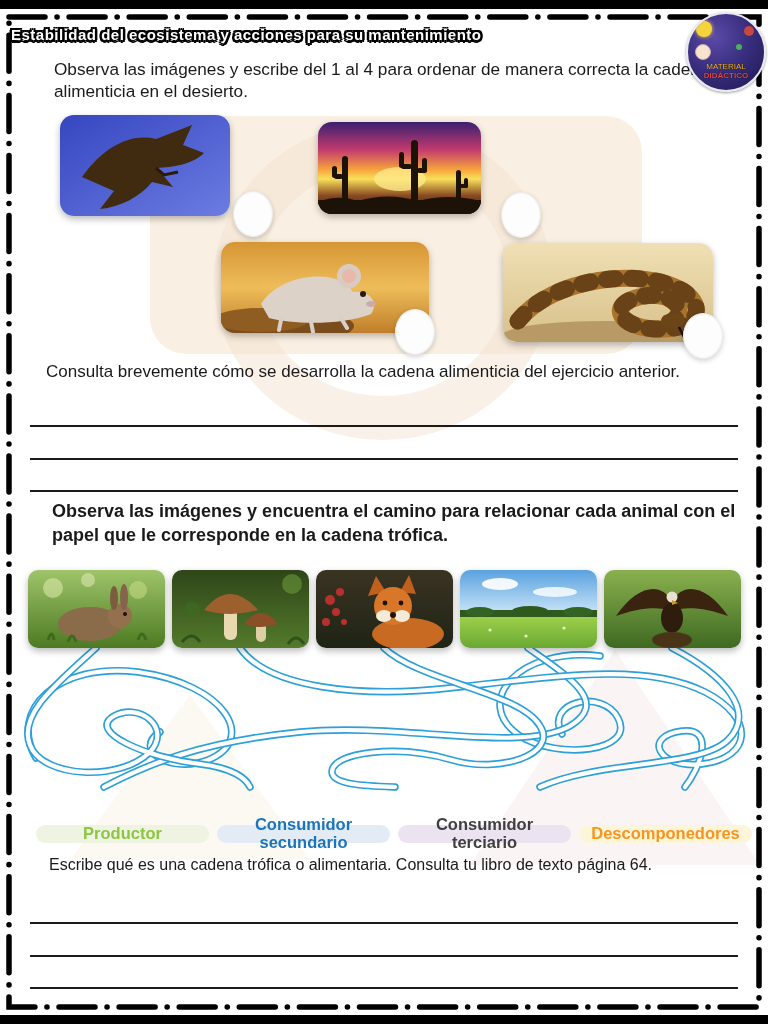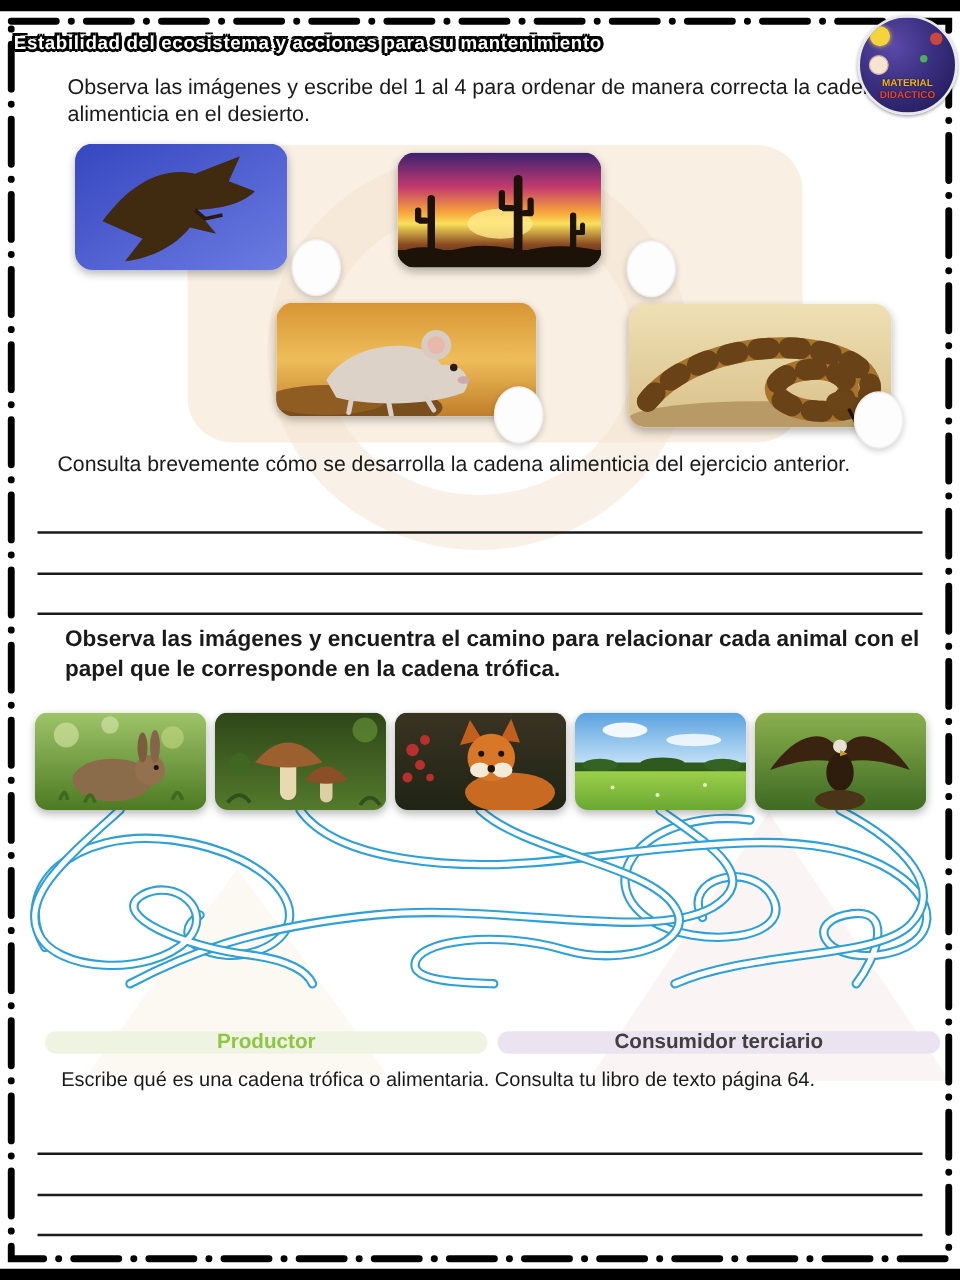--- a/index.html
+++ b/index.html
@@ -16,21 +16,21 @@
   
   .logo{left:686px;top:12px;width:76px;height:76px;border-radius:50%;z-index:6;
     background:radial-gradient(circle at 35% 30%,#5b4aa8 0%,#3a2f80 45%,#1d1750 100%);
     border:2px solid #e8e8f0;box-shadow:0 1px 3px rgba(0,0,0,.4);overflow:hidden;}
   .logo .sun{position:absolute;left:8px;top:7px;width:16px;height:16px;border-radius:50%;
     background:#f5d33c;box-shadow:0 0 4px #f5d33c;}
   .logo .planet1{position:absolute;right:10px;top:12px;width:10px;height:10px;border-radius:50%;background:#c9473f;}
   .logo .planet2{position:absolute;right:22px;top:30px;width:6px;height:6px;border-radius:50%;background:#4fae5c;}
   .logo .kid{position:absolute;left:7px;top:30px;width:14px;height:14px;border-radius:50%;background:#f6e3d0;border:1px solid #caa;}
   .logo .band{position:absolute;left:0;right:0;bottom:10px;text-align:center;line-height:1.05;}
-  .logo .band .l1{display:block;font-size:8px;font-weight:bold;color:#f2b431;text-shadow:0 0 1px #000;}
+  .logo .band .l1{display:block;font-size:8px;font-weight:normal;color:#f2b431;text-shadow:0 0 1px #000;}
   .logo .band .l2{display:block;font-size:8px;font-weight:bold;color:#e2483d;text-shadow:0 0 1px #000;}
   
   .txt{z-index:3;margin-left:24px;}
   .instr1{left:30px;top:58px;width:706px;font-size:17.2px;line-height:1.3;}
   .describe{left:22px;top:362px;width:732px;font-size:17px;}
   .instr2{left:28px;top:500px;width:718px;font-size:18px;font-weight:bold;line-height:1.32;}
   .escribe{left:25px;top:856px;width:722px;font-size:16px;}
   
   .wline{left:30px;width:708px;height:0;border-bottom:2px solid #1b1b1b;z-index:3;}
   
@@ -304,19 +304,21 @@
     <path d="M96 8 C55 45 18 75 30 105 C42 138 120 142 150 112 C172 88 140 62 114 76 C86 92 148 118 200 124 C232 128 246 138 250 147" stroke="#ffffff" stroke-width="4.2"></path>
     <path d="M384 8 C420 42 520 52 540 86 C558 114 500 134 452 120 C398 104 332 112 332 132 C332 145 368 146 395 147" stroke="#2da0d8" stroke-width="7.5"></path>
     <path d="M384 8 C420 42 520 52 540 86 C558 114 500 134 452 120 C398 104 332 112 332 132 C332 145 368 146 395 147" stroke="#ffffff" stroke-width="4.2"></path>
     <path d="M672 8 C726 36 756 72 728 100 C700 128 600 120 540 147" stroke="#2da0d8" stroke-width="7.5"></path>
     <path d="M672 8 C726 36 756 72 728 100 C700 128 600 120 540 147" stroke="#ffffff" stroke-width="4.2"></path>
   </g>
 </svg>
 
 <div class="abs badges">
   <div class="badge" style="color: rgb(141, 198, 63); background: rgb(239, 243, 225);">Productor</div>
+  <div class="badge" style="color: rgb(27, 117, 187); background: rgb(227, 235, 244);">Consumidor secundario</div>
   <div class="badge" style="color: #404040; background: rgb(236, 227, 240);">Consumidor terciario</div>
+  <div class="badge" style="color: rgb(247, 148, 29); background: rgb(253, 245, 217);">Descomponedores</div>
 </div>
 
 <div class="abs txt escribe">Escribe qué es una cadena trófica o alimentaria. Consulta tu libro de texto página 64.</div>
 <div class="abs wline" style="top:922px;"></div>
 <div class="abs wline" style="top:955px;"></div>
 <div class="abs wline" style="top:987px;"></div>
 
 </body></html>

